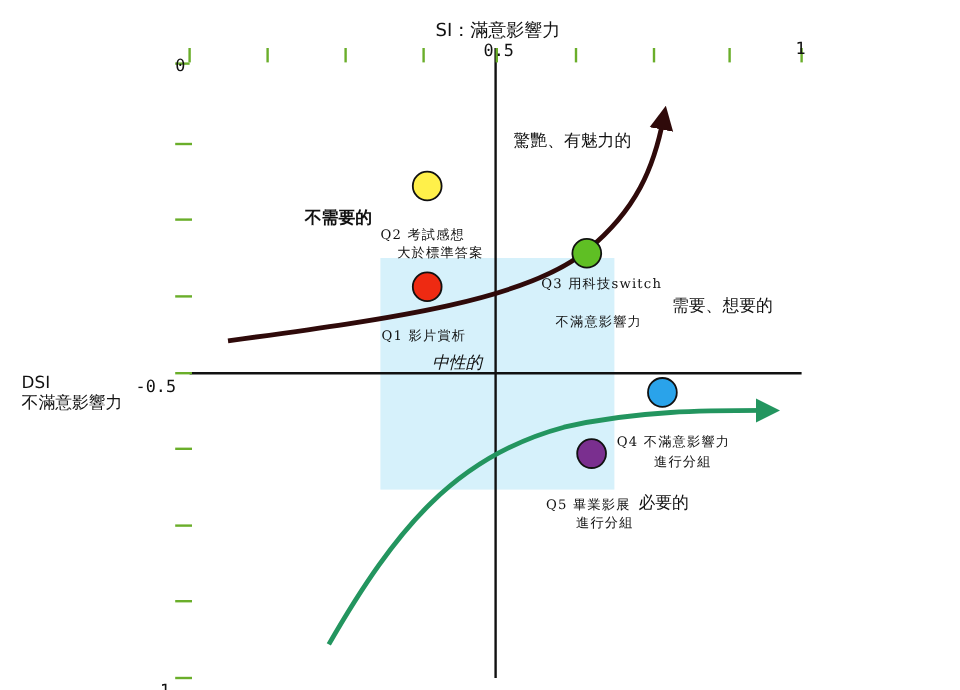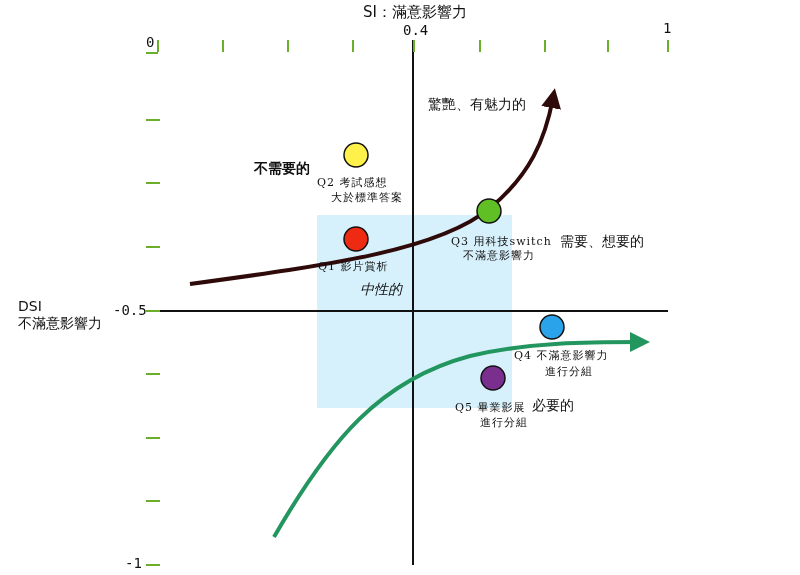--- a/index.html
+++ b/index.html
@@ -1,18 +1,18 @@
 <!DOCTYPE html>
 <html><head>
 <meta charset="utf-8">
 <style>
   html, body { margin:0; padding:0; background:#ffffff; }
   body { width:800px; height:575px; position:relative; overflow:hidden; font-family:"DejaVu Sans", sans-serif; }
   #chart { position:absolute; left:0; top:0; width:800px; height:575px; }
-  .txt { position:absolute; white-space:nowrap; color:#111; }
+  .txt { position:absolute; white-space:nowrap; color:#111;margin-top:13px; }
   .title { font-size:15px; }
   .tick { font-size:14px; font-family:"DejaVu Sans Mono", monospace; }
   .ylab { font-size:14px; line-height:16px; }
   .qlabel { font-family:"DejaVu Serif", serif; font-weight:normal; font-size:11px; line-height:15px; letter-spacing:1px; }
   .cat { font-size:14px; }
 </style>
 </head>
 <body>
 
 <svg id="chart" viewBox="0 0 800 575" xmlns="http://www.w3.org/2000/svg">
@@ -60,39 +60,39 @@
 
   <circle cx="356" cy="155" r="12" fill="#fff04a" stroke="#111" stroke-width="1.5"></circle>
   <circle cx="356" cy="239" r="12" fill="#ee2a12" stroke="#111" stroke-width="1.5"></circle>
   <circle cx="489" cy="211" r="12" fill="#5fbf24" stroke="#111" stroke-width="1.5"></circle>
   <circle cx="552" cy="327" r="12" fill="#2aa3ea" stroke="#111" stroke-width="1.5"></circle>
   <circle cx="493" cy="378" r="12" fill="#7a2f8f" stroke="#111" stroke-width="1.5"></circle>
 </svg>
 
 <div class="txt title" style="left:363px;top:3px;">SI：滿意影響力</div>
 <div class="txt tick" style="left:146px;top:34px;">0</div>
-<div class="txt tick" style="left:403px;top:22px;">0.4</div>
+<div class="txt tick" style="left:403px;top:22px;">0.5</div>
 <div class="txt tick" style="left:663px;top:20px;">1</div>
 
 <div class="txt ylab" style="left:18px;top:298px;">DSI</div>
 <div class="txt ylab" style="left:18px;top:315px;">不滿意影響力</div>
 <div class="txt tick" style="left:113px;top:302px;">-0.5</div>
 <div class="txt tick" style="left:125px;top:555px;">-1</div>
 
 <div class="txt cat" style="left:428px;top:96px;">驚艷、有魅力的</div>
 <div class="txt cat" style="left:254px;top:160px;font-weight:bold;">不需要的</div>
 <div class="txt cat" style="left:560px;top:233px;">需要、想要的</div>
 <div class="txt cat" style="left:360px;top:281px;font-style:italic;">中性的</div>
 <div class="txt cat" style="left:532px;top:397px;">必要的</div>
 
 <div class="txt qlabel" style="left:317px;top:175px;">Q2 考試感想</div>
 <div class="txt qlabel" style="left:331px;top:190px;">大於標準答案</div>
 
 <div class="txt qlabel" style="left:318px;top:259px;">Q1 影片賞析</div>
 
-<div class="txt qlabel" style="left:451px;top:234px;">Q3 用科技switch</div>
+<div class="txt qlabel" style="left:451px;top:216px;">Q3 用科技switch</div>
 <div class="txt qlabel" style="left:463px;top:248px;">不滿意影響力</div>
 
 <div class="txt qlabel" style="left:514px;top:348px;">Q4 不滿意影響力</div>
 <div class="txt qlabel" style="left:545px;top:364px;">進行分組</div>
 
 <div class="txt qlabel" style="left:455px;top:400px;">Q5 畢業影展</div>
 <div class="txt qlabel" style="left:480px;top:415px;">進行分組</div>
 
 </body></html>

